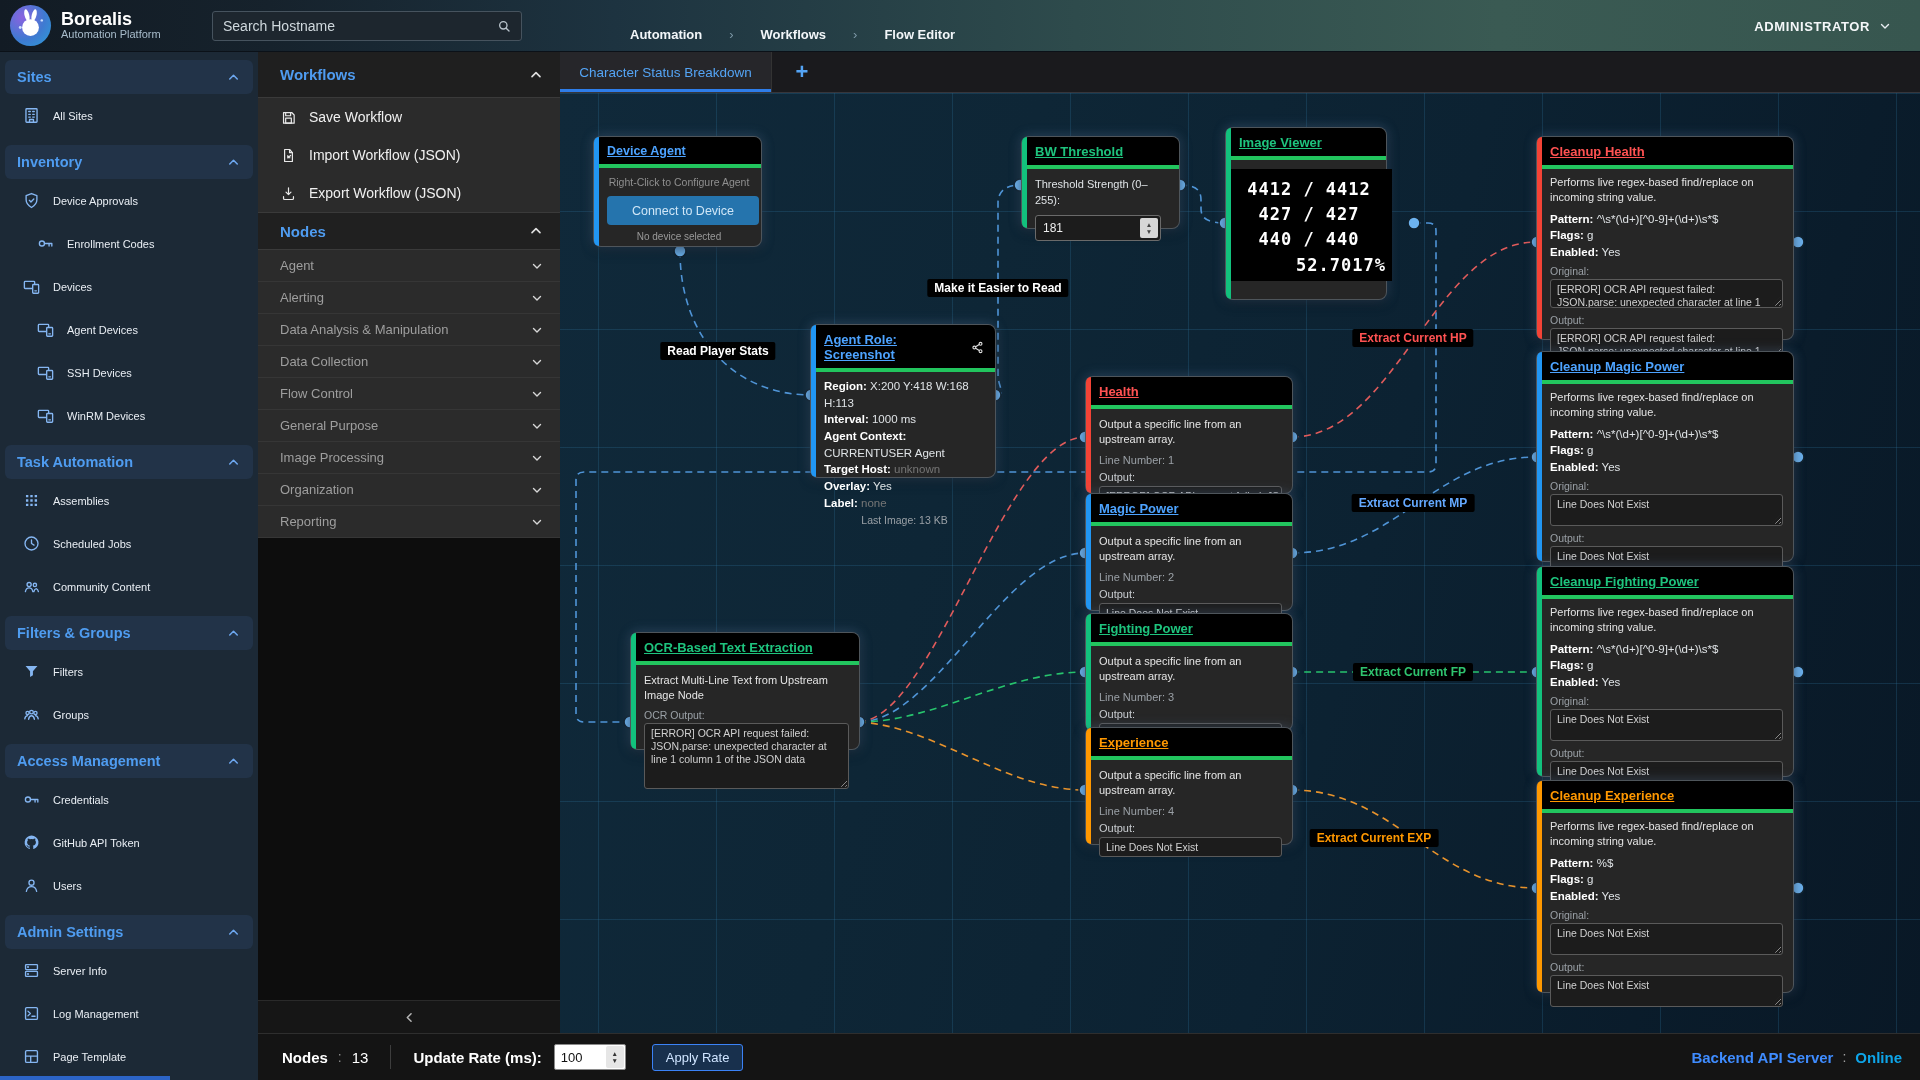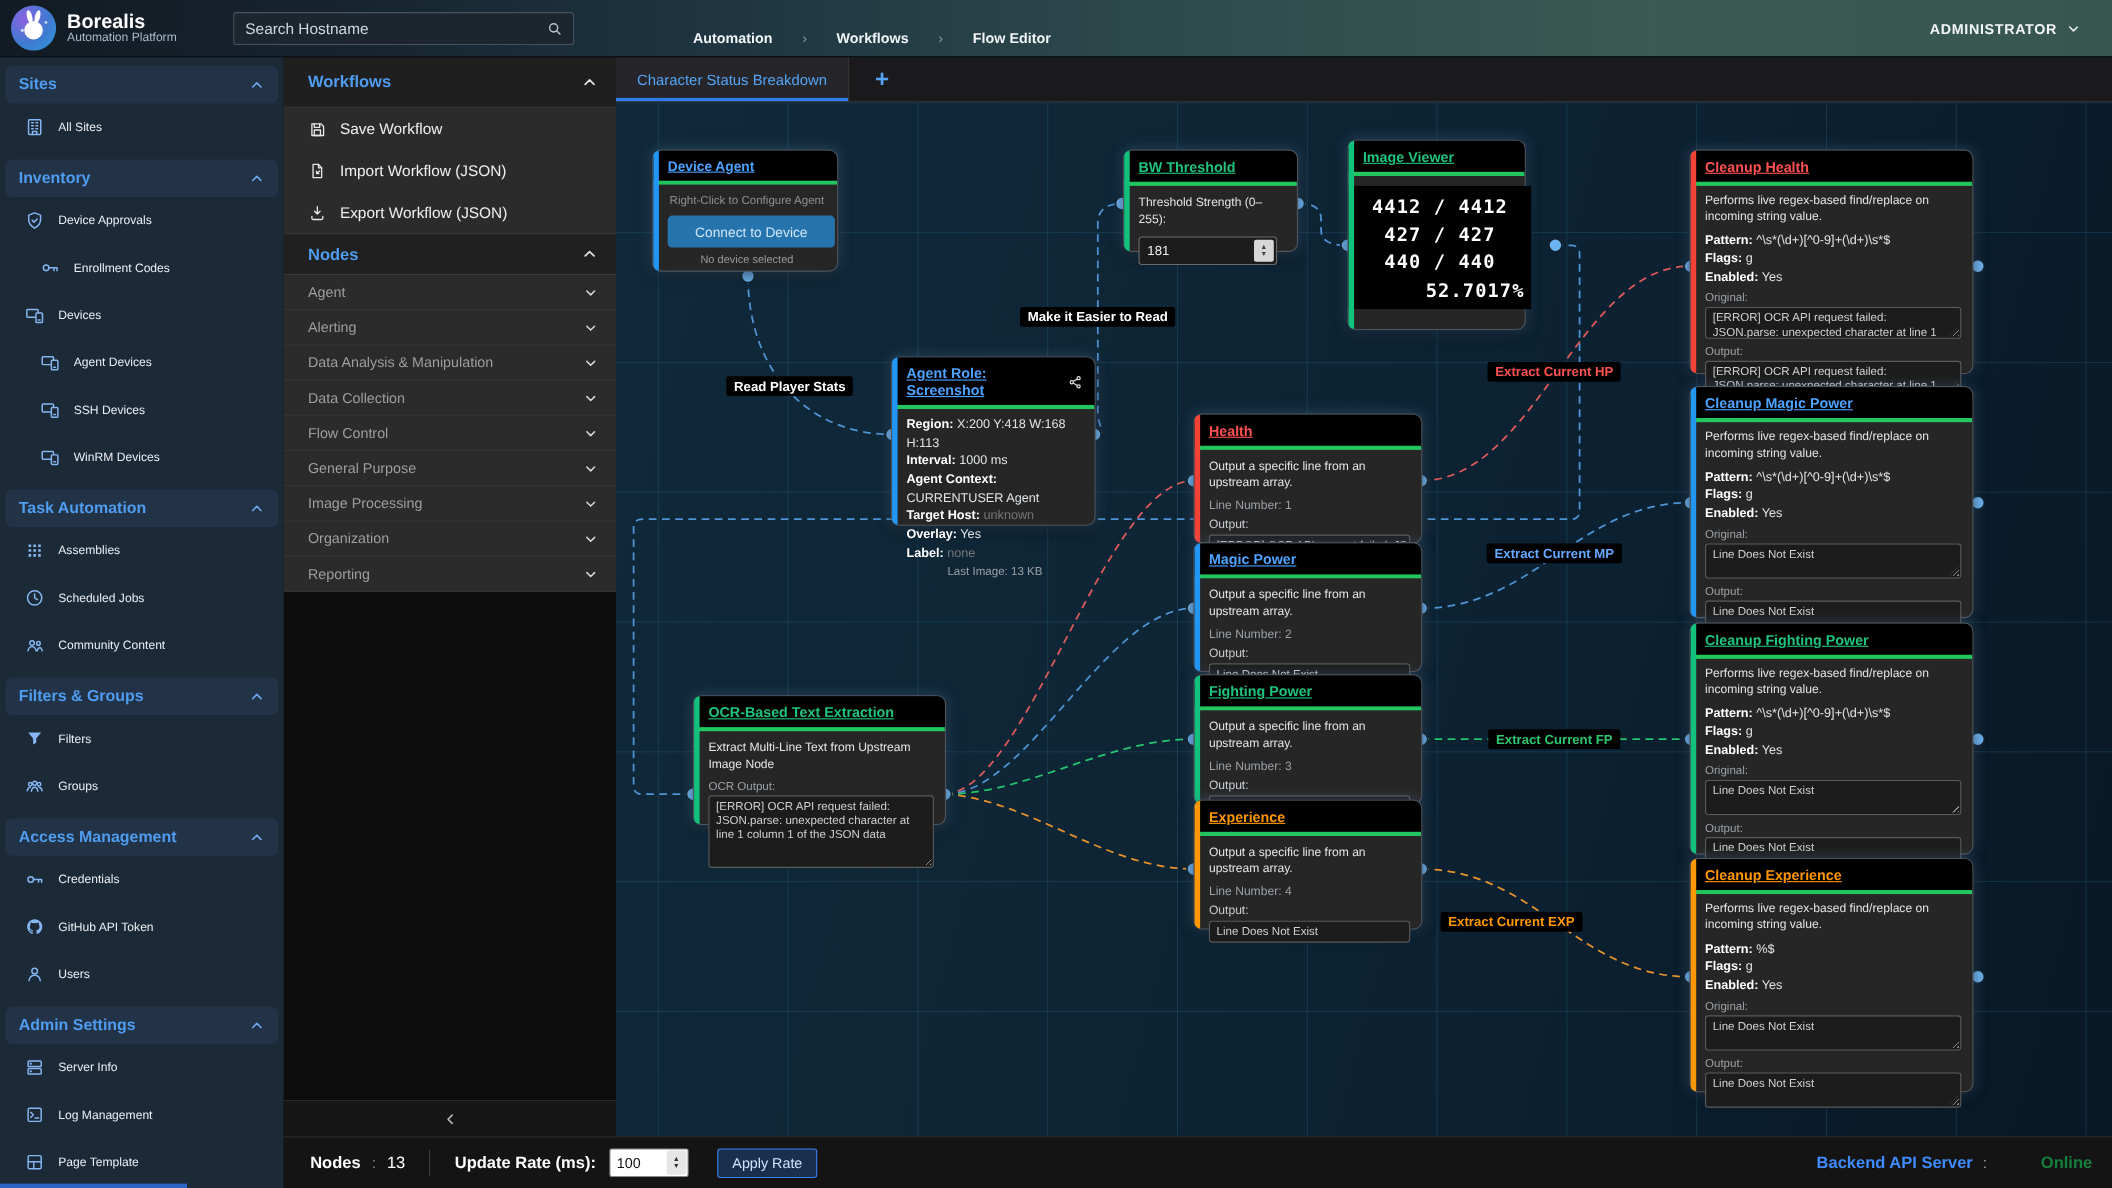--- a/index.html
+++ b/index.html
@@ -121,21 +121,21 @@
   #statusbar .colon { color:#8a8a8a; margin:0 10px; font-size:14px; }
   #statusbar .val { color:#fff; font-size:15px; }
   .vdiv { width:1px; height:24px; background:#3d3d3d; margin:0 22px; }
   #rate-input { display:flex; width:72px; height:26px; background:#fff; border:1px solid #8a8a8a; border-radius:2px; margin-left:12px; overflow:hidden; }
   #rate-input .num-v { flex:1; color:#111; font-size:13px; display:flex; align-items:center; padding-left:6px; }
   #rate-input .spinner { background:#e6e6e6; color:#333; margin:1px; }
   #apply-btn { margin-left:26px; background:#18304d; border:1px solid #3b82f6; border-radius:3px; color:#cfe4ff; font-size:13px; padding:5px 13px; font-family:"Liberation Sans",sans-serif; cursor:pointer; }
   #backend-status { position:absolute; right:18px; display:flex; align-items:center; gap:9px; }
   #backend-status .b-lbl { color:#3f8cff; font-size:15px; font-weight:bold; }
   #backend-status .b-colon { color:#9e9e9e; font-size:14px; }
-  #backend-status .b-val { color:#15803d; font-size:15px; font-weight:bold;margin-left:40px; }
+  #backend-status .b-val { color:#0ea5e9; font-size:15px; font-weight:bold; }
 
   .chev svg, .s-icon svg, .a-icon svg, .share-icon svg, #search-icon svg { width:100%; height:100%; display:block; }
 </style>
 </head>
 <body>
 
 <div id="header">
   <div id="logo-wrap">
     <div id="logo-circle">
       <svg viewBox="0 0 40 40" width="41" height="41">

